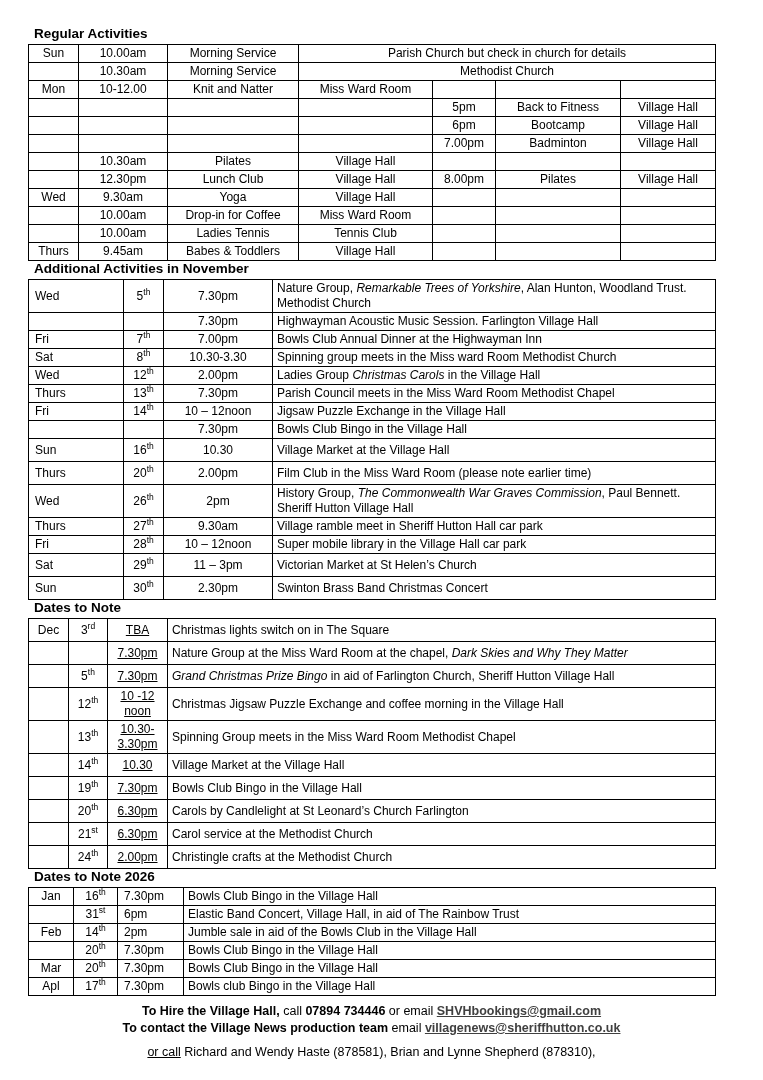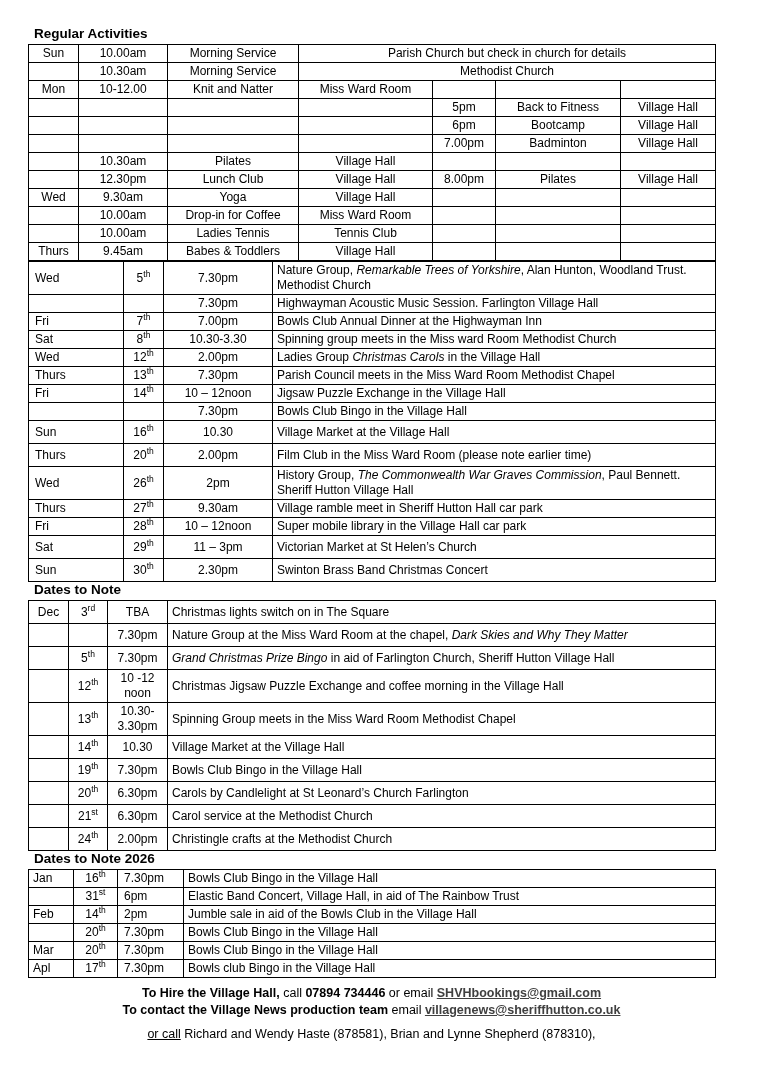--- a/index.html
+++ b/index.html
@@ -17,25 +17,25 @@
   .t2 td{height:15px;}
   .t2 td:nth-child(1){text-align:left;padding-left:6px;}
   .t2 td:nth-child(2){text-align:center;}
   .t2 td:nth-child(3){text-align:center;}
   .t2 td:nth-child(4){text-align:left;}
   tr.tall td{height:20px;}
   
   .t3 td{height:20px;}
   .t3 td:nth-child(1){text-align:center;}
   .t3 td:nth-child(2){text-align:center;}
-  .t3 td:nth-child(3){text-align:center;padding:1px 2px;}
+  .t3 td:nth-child(3){text-align:center;padding:1px 2px;text-decoration:underline;}
   .t3 td:nth-child(4){text-align:left;}
   
   .t4 td{height:15px;}
-  .t4 td:nth-child(1){}
+  .t4 td:nth-child(1){text-align:center;}
   .t4 td:nth-child(2){text-align:center;}
   .t4 td:nth-child(3){text-align:left;padding-left:6px;}
   .t4 td:nth-child(4){text-align:left;}
   sup{font-size:8.5px;line-height:0;}
   .i{font-style:italic;}
   .b{font-weight:bold;}
   .u{text-decoration:underline;}
   .lnk{font-weight:bold;text-decoration:underline;color:#404040;cursor:pointer;}
   .footer{width:687px;text-align:center;margin-top:7px;}
   .footer p{margin:0;font-size:12.5px;line-height:17px;}
@@ -156,20 +156,21 @@
           <td><span>9.45am</span></td>
           <td><span>Babes &amp; Toddlers</span></td>
           <td><span>Village Hall</span></td>
           <td><span></span></td>
           <td><span></span></td>
           <td><span></span></td>
         </tr>
       </tbody>
   </table>
 
+  <h2 class="sec gap8">Additional Activities in November</h2>
   <table class="t2">
     <colgroup>
         <col style="width:95px">
         <col style="width:40px">
         <col style="width:109px">
         <col style="width:443px">
       </colgroup>
     <tbody>
         <tr>
           <td><span>Wed</span></td>

